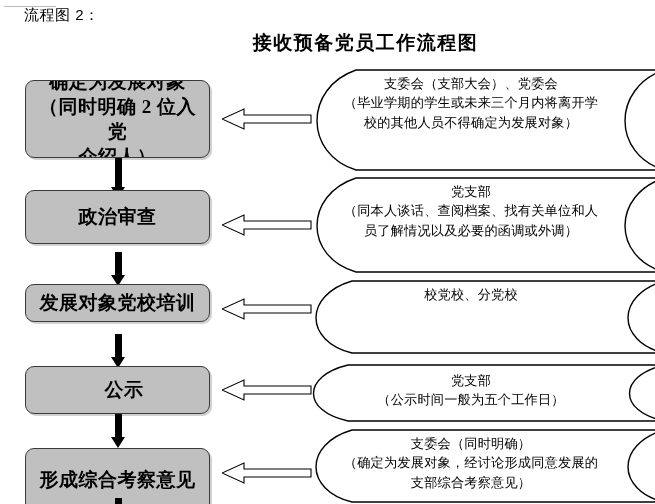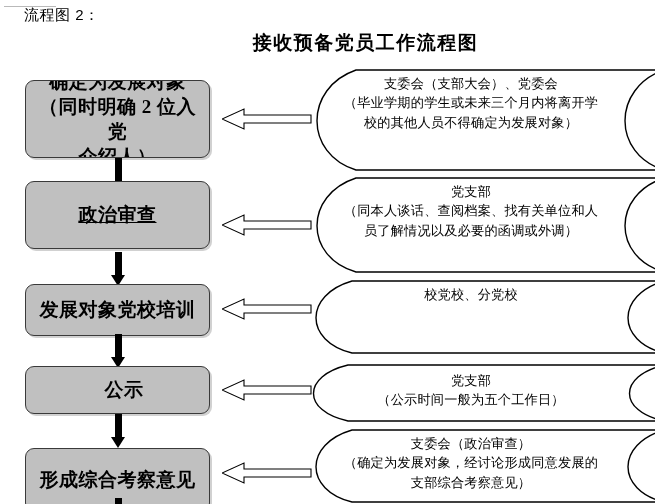--- a/index.html
+++ b/index.html
@@ -184,21 +184,21 @@
       <div class="nhead">支委会（支部大会）、党委会</div>
       <div class="nbody">（毕业学期的学生或未来三个月内将离开学校的其他人员不得确定为发展对象）</div>
     </div>
   </div>
 
   <div class="varrow" style="top:158px; height:40px;">
     <div class="shaft" style="height:29px;"></div>
     <div class="head" style="top:29px;"></div>
   </div>
 
-  <div class="pbox" style="top:181px; height:68px;text-decoration:underline;">
+  <div class="pbox" style="top:190px; height:54px;">
     <div class="ptext">政治审查</div>
   </div>
 
   <div class="harrow" style="left:222px; top:214px;">
     <svg viewBox="0 0 90 22" preserveAspectRatio="none" width="90" height="22">
       <polygon points="0,11 22,1 22,7 89,7 89,15 22,15 22,21" fill="#ffffff" stroke="#000000" stroke-width="1.1"></polygon>
     </svg>
   </div>
 
   <div class="note" style="top:176px; height:98px;">
@@ -211,21 +211,21 @@
       <div class="nhead">党支部</div>
       <div class="nbody">（同本人谈话、查阅档案、找有关单位和人员了解情况以及必要的函调或外调）</div>
     </div>
   </div>
 
   <div class="varrow" style="top:252px; height:34px;">
     <div class="shaft" style="height:23px;"></div>
     <div class="head" style="top:23px;"></div>
   </div>
 
-  <div class="pbox" style="top:284px; height:52px;">
+  <div class="pbox" style="top:284px; height:38px;">
     <div class="ptext">发展对象党校培训</div>
   </div>
 
   <div class="harrow" style="left:222px; top:298px;">
     <svg viewBox="0 0 90 22" preserveAspectRatio="none" width="90" height="22">
       <polygon points="0,11 22,1 22,7 89,7 89,15 22,15 22,21" fill="#ffffff" stroke="#000000" stroke-width="1.1"></polygon>
     </svg>
   </div>
 
   <div class="note" style="top:279px; height:76px;">
@@ -281,21 +281,21 @@
     </svg>
   </div>
 
   <div class="note centered" style="top:428px; height:76px;">
     <div class="shape">
       <svg viewBox="0 0 360 76" preserveAspectRatio="none">
         <path d="M 40,2 L 352,2 C 304,16 304,62 352,74 L 40,74 C -8,62 -8,16 40,2 Z" fill="#ffffff" stroke="#000000" stroke-width="1.4"></path>
       </svg>
     </div>
     <div class="ntext">
-      <div class="nhead">支委会（政治审查）</div>
+      <div class="nhead">支委会（同时明确）</div>
       <div class="nbody">（确定为发展对象，经讨论形成同意发展的支部综合考察意见）</div>
     </div>
   </div>
 
   <div class="varrow" style="top:498px; height:6px;">
     <div class="shaft" style="height:6px;"></div>
   </div>
 
 </div>
 

